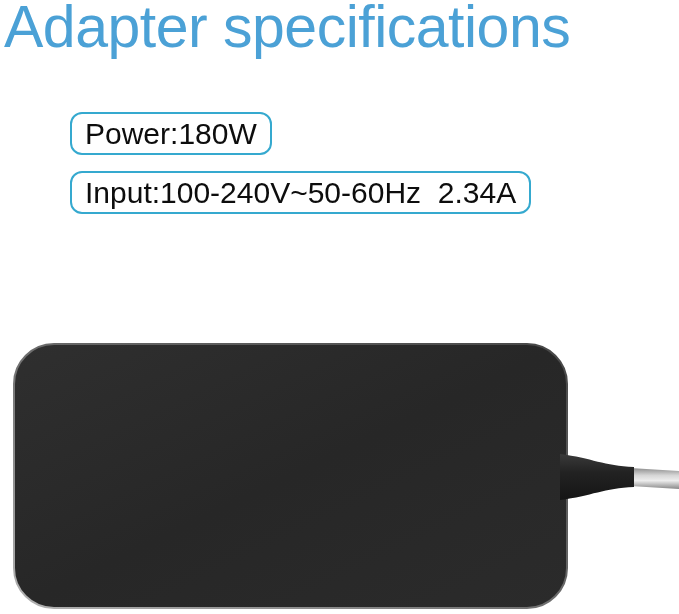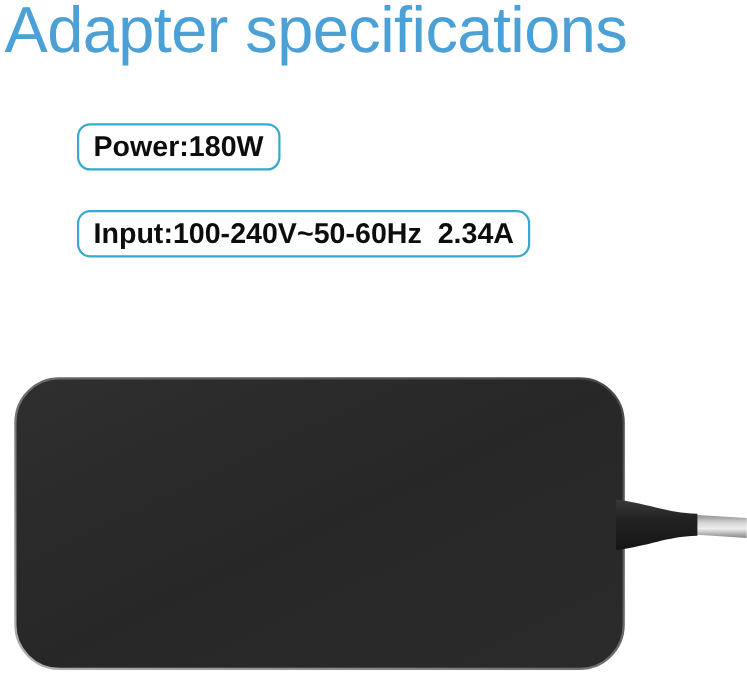--- a/index.html
+++ b/index.html
@@ -27,25 +27,25 @@
   .specs{
     position:absolute;left:70px;top:112px;
     display:flex;flex-direction:column;align-items:flex-start;
   }
   .spec{
     display:block;
     background:var(--background);
     border:2.5px solid var(--box-border-blue);
     border-radius:12px;
     padding:3px 13px;
-    font-size:26px;line-height:33px;font-weight:700;
+    font-size:30px;line-height:33px;font-weight:400;
     color:var(--text-black);
     white-space:pre;
   }
-  .spec + .spec{margin-top:36px;}
+  .spec + .spec{margin-top:16px;}
   .spec-label,.spec-value{white-space:pre;}
   .adapter-wrap{
     position:absolute;left:0;top:330px;width:679px;height:284px;
   }
 </style>
 </head>
 <body>
 
 <div class="page">
 

